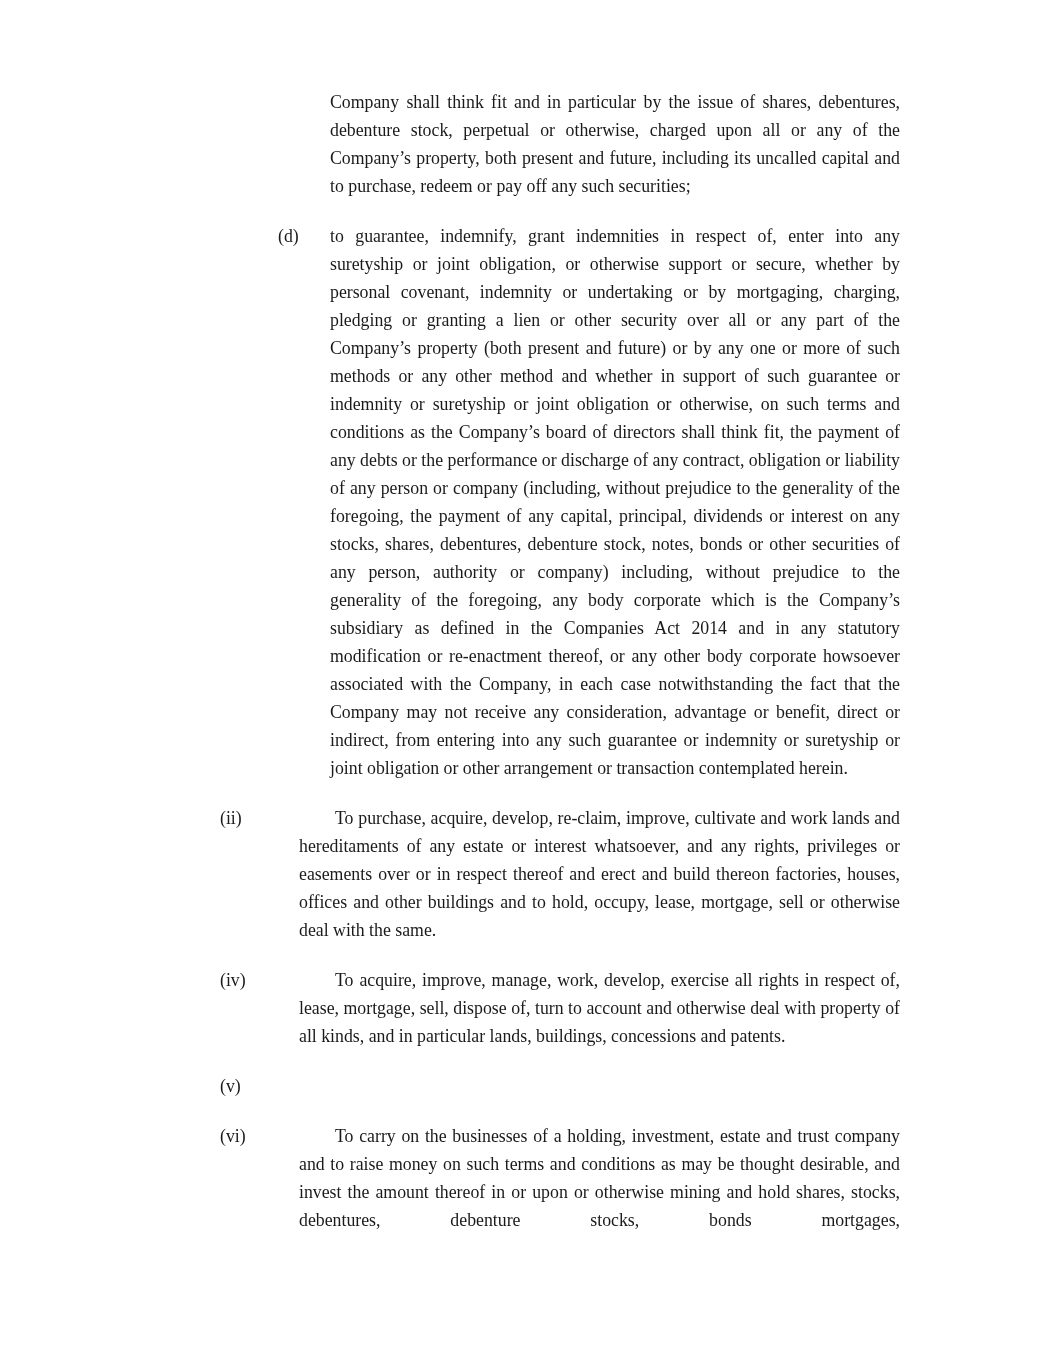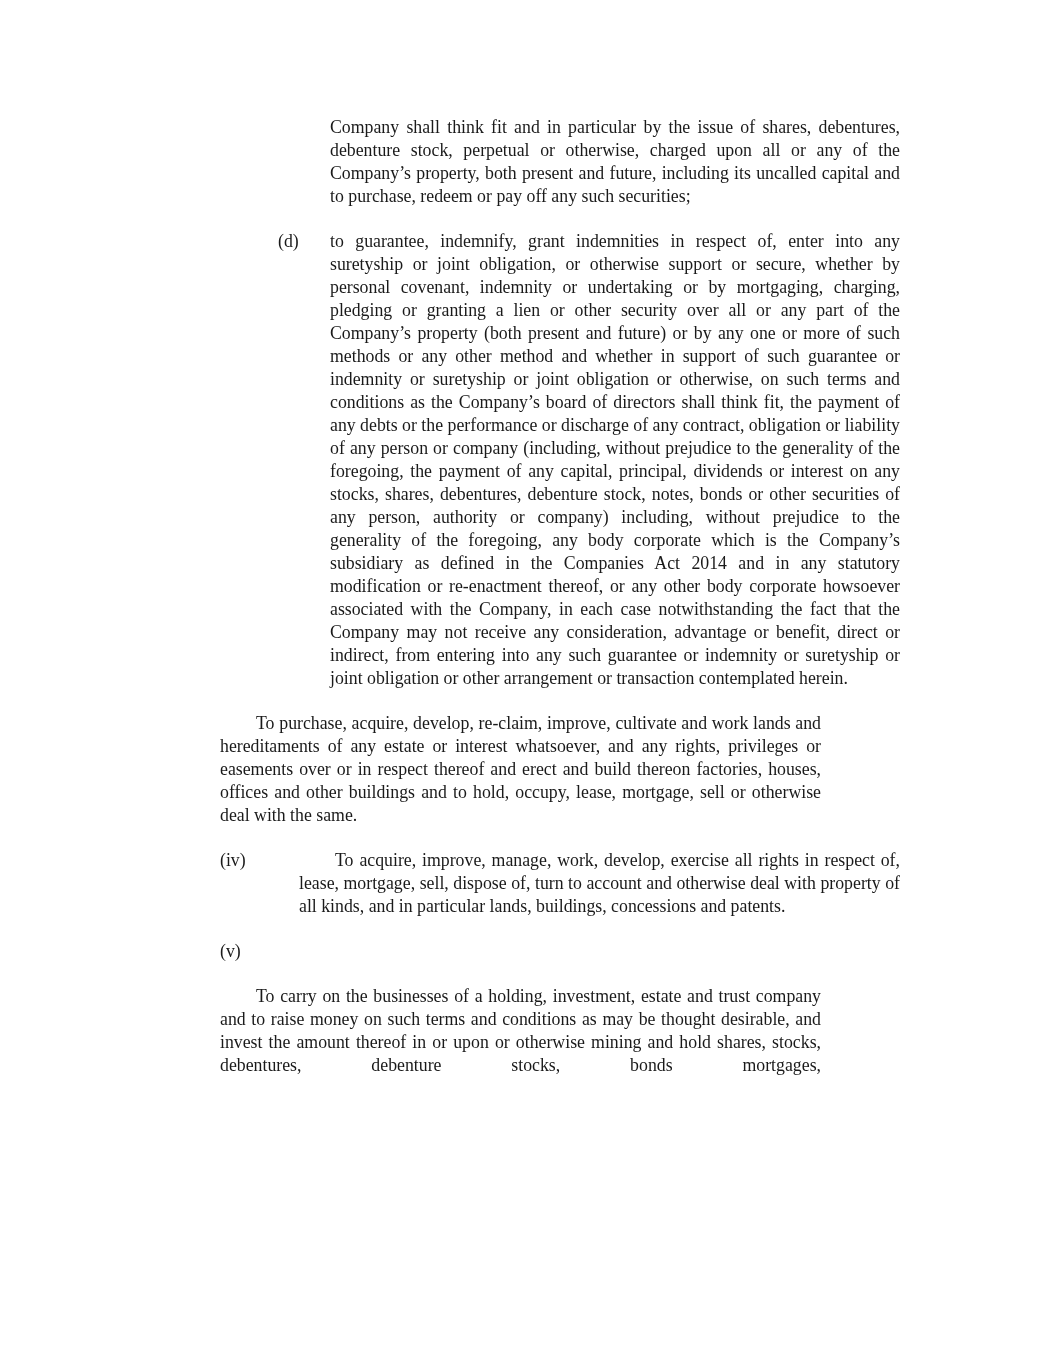--- a/index.html
+++ b/index.html
@@ -6,25 +6,25 @@
     margin: 0;
     padding: 0;
     background: #ffffff;
   }
   .page {
     position: relative;
     width: 1055px;
     height: 1365px;
     background: #ffffff;
     box-sizing: border-box;
-    padding-top: 116px;
+    padding-top: 88px;
     overflow: hidden;
     font-family: "Liberation Serif", "DejaVu Serif", serif;
     font-size: 17.8px;
-    line-height: 23px;
+    line-height: 28px;
     color: #1a1a1a;
   }
   .clause {
     display: flex;
     margin-bottom: 22px;
   }
   .clause .label {
     flex: none;
   }
   .clause .body {
@@ -52,30 +52,32 @@
   <div class="clause cont">
     <div class="body">Company shall think fit and in particular by the issue of shares, debentures, debenture stock, perpetual or otherwise, charged upon all or any of the Company’s property, both present and future, including its uncalled capital and to purchase, redeem or pay off any such securities;</div>
   </div>
 
   <div class="clause letter">
     <div class="label">(d)</div>
     <div class="body">to guarantee, indemnify, grant indemnities in respect of, enter into any suretyship or joint obligation, or otherwise support or secure, whether by personal covenant, indemnity or undertaking or by mortgaging, charging, pledging or granting a lien or other security over all or any part of the Company’s property (both present and future) or by any one or more of such methods or any other method and whether in support of such guarantee or indemnity or suretyship or joint obligation or otherwise, on such terms and conditions as the Company’s board of directors shall think fit, the payment of any debts or the performance or discharge of any contract, obligation or liability of any person or company (including, without prejudice to the generality of the foregoing, the payment of any capital, principal, dividends or interest on any stocks, shares, debentures, debenture stock, notes, bonds or other securities of any person, authority or company) including, without prejudice to the generality of the foregoing, any body corporate which is the Company’s subsidiary as defined in the Companies Act 2014 and in any statutory modification or re-enactment thereof, or any other body corporate howsoever associated with the Company, in each case notwithstanding the fact that the Company may not receive any consideration, advantage or benefit, direct or indirect, from entering into any such guarantee or indemnity or suretyship or joint obligation or other arrangement or transaction contemplated herein.</div>
   </div>
 
   <div class="clause roman">
+    <div class="label">(ii)</div>
     <div class="body">To purchase, acquire, develop, re-claim, improve, cultivate and work lands and hereditaments of any estate or interest whatsoever, and any rights, privileges or easements over or in respect thereof and erect and build thereon factories, houses, offices and other buildings and to hold, occupy, lease, mortgage, sell or otherwise deal with the same.</div>
   </div>
 
 
   <div class="clause roman">
     <div class="label">(iv)</div>
     <div class="body">To acquire, improve, manage, work, develop, exercise all rights in respect of, lease, mortgage, sell, dispose of, turn to account and otherwise deal with property of all kinds, and in particular lands, buildings, concessions and patents.</div>
   </div>
 
   <div class="clause roman">
     <div class="label">(v)</div>
   </div>
 
   <div class="clause roman justify-last">
+    <div class="label">(vi)</div>
     <div class="body">To carry on the businesses of a holding, investment, estate and trust company and to raise money on such terms and conditions as may be thought desirable, and invest the amount thereof in or upon or otherwise mining and hold shares, stocks, debentures, debenture stocks, bonds mortgages,</div>
   </div>
 
 </div>
 
 </body></html>

